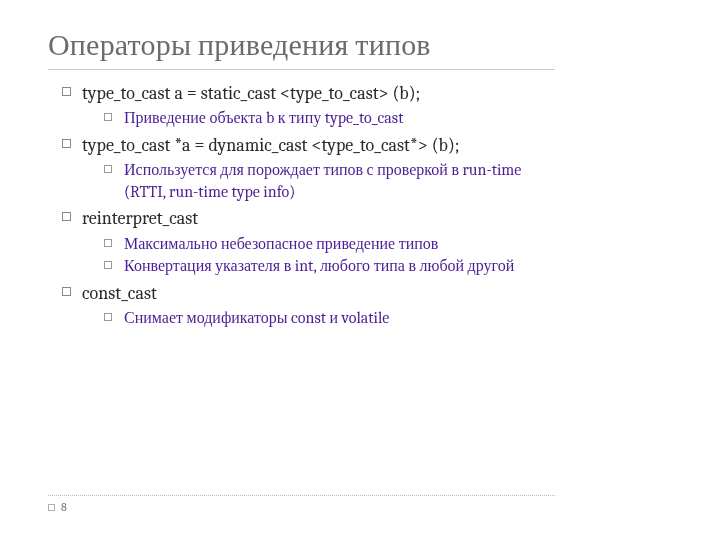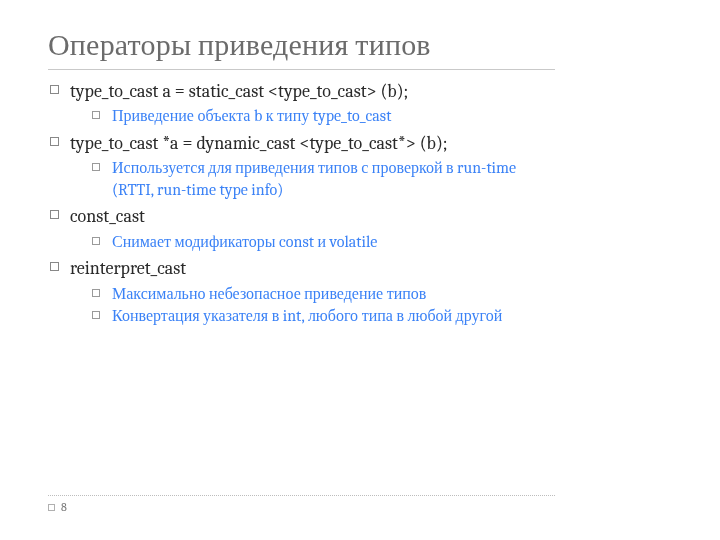--- a/index.html
+++ b/index.html
@@ -26,21 +26,21 @@
     margin: 0 0 6px 0;
     letter-spacing: 0.2px;
   }
   .rule {
     border: none;
     border-top: 1px solid #c9c9c9;
     margin: 4px 0 10px 0;
   }
   ul.outer {
     list-style: none;
-    margin: 0;
+    margin: 12px;
     padding: 0;
   }
   ul.outer > li {
     position: relative;
     padding-left: 22px;
     font-size: 18px;
     line-height: 1.35;
     margin-bottom: 2px;
     color: #2a2a2a;
   }
@@ -57,21 +57,21 @@
   ul.inner {
     list-style: none;
     margin: 2px 0 4px 0;
     padding: 0 0 0 22px;
   }
   ul.inner > li {
     position: relative;
     padding-left: 20px;
     font-size: 16px;
     line-height: 1.35;
-    color: #3b82f6;
+    color: #4c1d95;
     margin-bottom: 1px;
   }
   ul.inner > li::before {
     content: "";
     position: absolute;
     left: 0;
     top: 5px;
     width: 8px;
     height: 8px;
     border: 1px solid #9a9a9a;
@@ -112,34 +112,34 @@
   <ul class="outer">
     <li>
       <span>type_to_cast  a = static_cast &lt;type_to_cast&gt; (b);</span>
       <ul class="inner">
         <li>Приведение объекта b к типу type_to_cast</li>
       </ul>
     </li>
     <li>
       <span>type_to_cast  *a = dynamic_cast &lt;type_to_cast*&gt; (b);</span>
       <ul class="inner">
-        <li>Используется для приведения типов с проверкой в run-time (RTTI, run-time type info)</li>
-      </ul>
-    </li>
-    <li>
-      <span>const_cast</span>
-      <ul class="inner">
-        <li>Снимает модификаторы const и volatile</li>
+        <li>Используется для порождает типов с проверкой в run-time (RTTI, run-time type info)</li>
       </ul>
     </li>
     <li>
       <span>reinterpret_cast</span>
       <ul class="inner">
         <li>Максимально небезопасное приведение типов</li>
         <li>Конвертация указателя в int, любого типа в любой другой</li>
+      </ul>
+    </li>
+    <li>
+      <span>const_cast</span>
+      <ul class="inner">
+        <li>Снимает модификаторы const и volatile</li>
       </ul>
     </li>
   </ul>
 
   <div class="footer">
     <hr class="footer-rule">
     <div class="page-num">
       <span class="page-bullet"></span>
       <span>8</span>
     </div>

